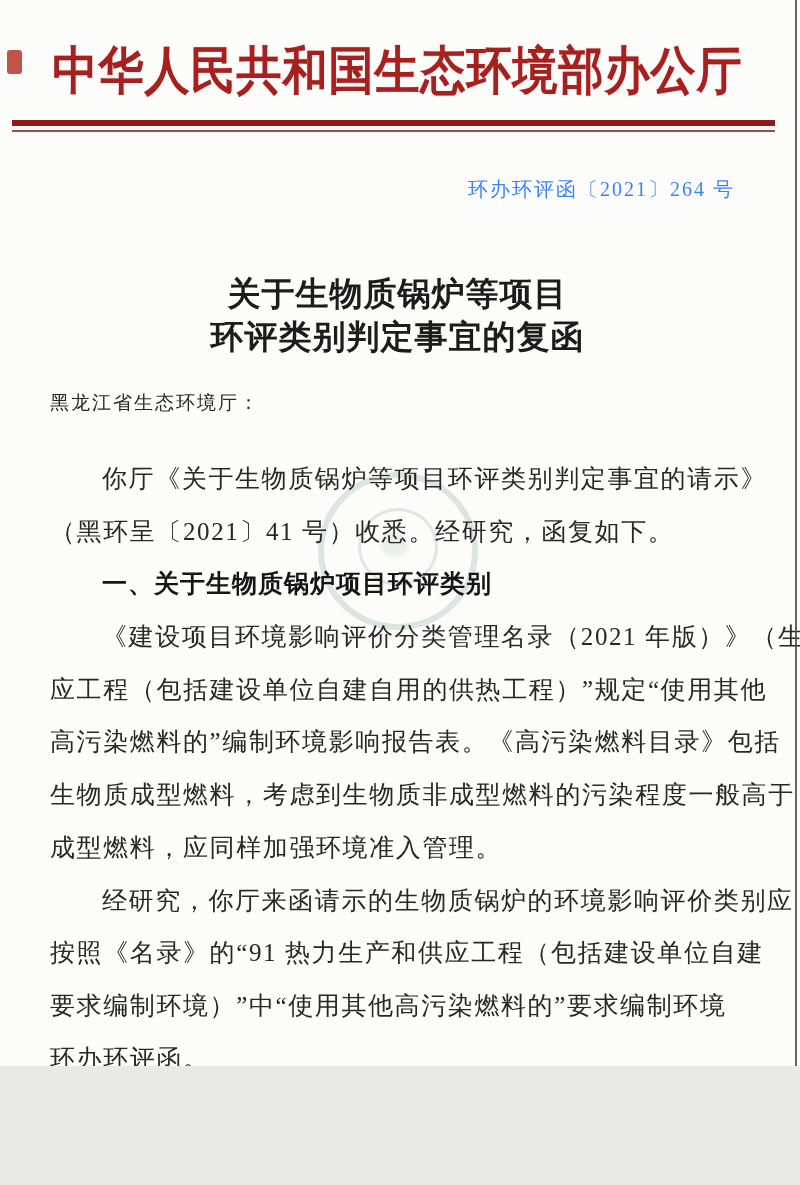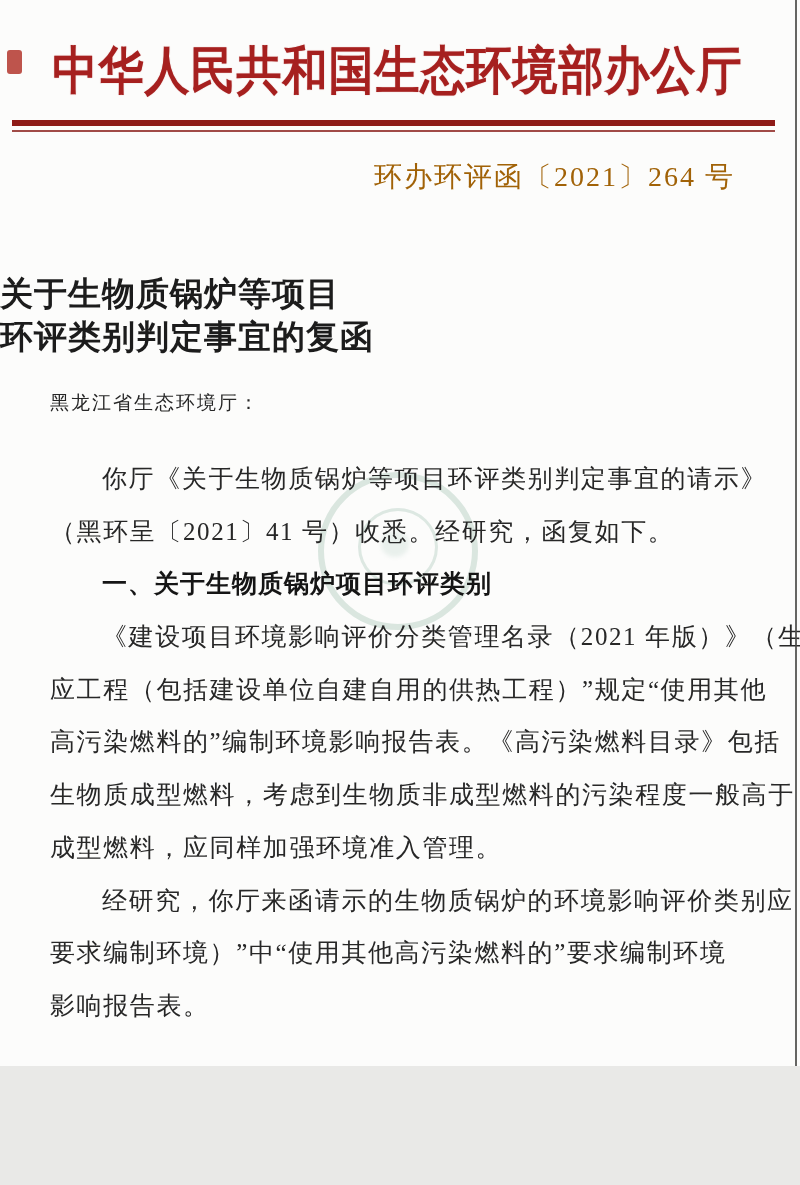--- a/index.html
+++ b/index.html
@@ -16,24 +16,24 @@
   
   .letterhead{
     position:absolute; top:44px; left:0; width:795px; text-align:center;
     font-size:45px; font-weight:bold; color:#a6201f; line-height:1.1;
     transform:scaleY(1.14); transform-origin:top center; letter-spacing:1px;
     text-shadow:0 0 1px rgba(166,32,31,.45);
   }
   .rule-top-thick{position:absolute; left:12px; top:120px; width:763px; height:6px; background:#8e1b17;}
   .rule-top-thin{position:absolute; left:12px; top:130px; width:763px; height:2px; background:#a14b47;}
   .doc-number{
-    position:absolute; top:158px; right:65px;
-    font-size:28px; color:#a16207; letter-spacing:2px;
+    position:absolute; top:176px; right:65px;
+    font-size:20px; color:#3b82f6; letter-spacing:2px;
   }
-  .title{position:absolute; left:0; width:795px; text-align:left; font-size:33px; font-weight:bold; color:#1c1c1c; letter-spacing:1px;}
+  .title{position:absolute; left:0; width:795px; text-align:center; font-size:33px; font-weight:bold; color:#1c1c1c; letter-spacing:1px;}
   .title.l1{top:272px;}
   .title.l2{top:315px;}
   .addressee{position:absolute; left:50px; top:390px; font-size:19px; letter-spacing:2px; color:#262626;}
   .body-text{
     position:absolute; left:50px; top:453px; width:702px;
   }
   .line{
     height:52.7px; line-height:52.7px; font-size:25px; letter-spacing:1.6px;
     color:#272727; white-space:nowrap;
   }
@@ -82,22 +82,23 @@
   <div class="body-text">
     <div class="line indent">你厅《关于生物质锅炉等项目环评类别判定事宜的请示》</div>
     <div class="line">（黑环呈〔2021〕41 号）收悉。经研究，函复如下。</div>
     <div class="line indent heading">一、关于生物质锅炉项目环评类别</div>
     <div class="line indent">《建设项目环境影响评价分类管理名录（2021 年版）》（生</div>
     <div class="line">应工程（包括建设单位自建自用的供热工程）”规定“使用其他</div>
     <div class="line">高污染燃料的”编制环境影响报告表。《高污染燃料目录》包括</div>
     <div class="line">生物质成型燃料，考虑到生物质非成型燃料的污染程度一般高于</div>
     <div class="line">成型燃料，应同样加强环境准入管理。</div>
     <div class="line indent">经研究，你厅来函请示的生物质锅炉的环境影响评价类别应</div>
+    <div class="line">按照《名录》的“91 热力生产和供应工程（包括建设单位自建</div>
     <div class="line">要求编制环境）”中“使用其他高污染燃料的”要求编制环境</div>
-    <div class="line">影响报告表。</div>
+    <div class="line">环办环评函。</div>
   </div>
 
   <div class="rule-bot-thin"></div>
   <div class="rule-bot-thick"></div>
 
   <svg class="wm-logo" width="90" height="64" viewBox="0 0 90 64">
     <ellipse cx="45" cy="32" rx="40" ry="27" fill="none" stroke="#d6d6d1" stroke-width="8" opacity="0.95"></ellipse>
     <path d="M28 16 L66 16 L44 29 L60 29 L26 50 L44 33 L30 33 Z" fill="#d6d6d1" opacity="0.95"></path>
   </svg>
   <div class="wm wm-name">郑锅股份</div>

